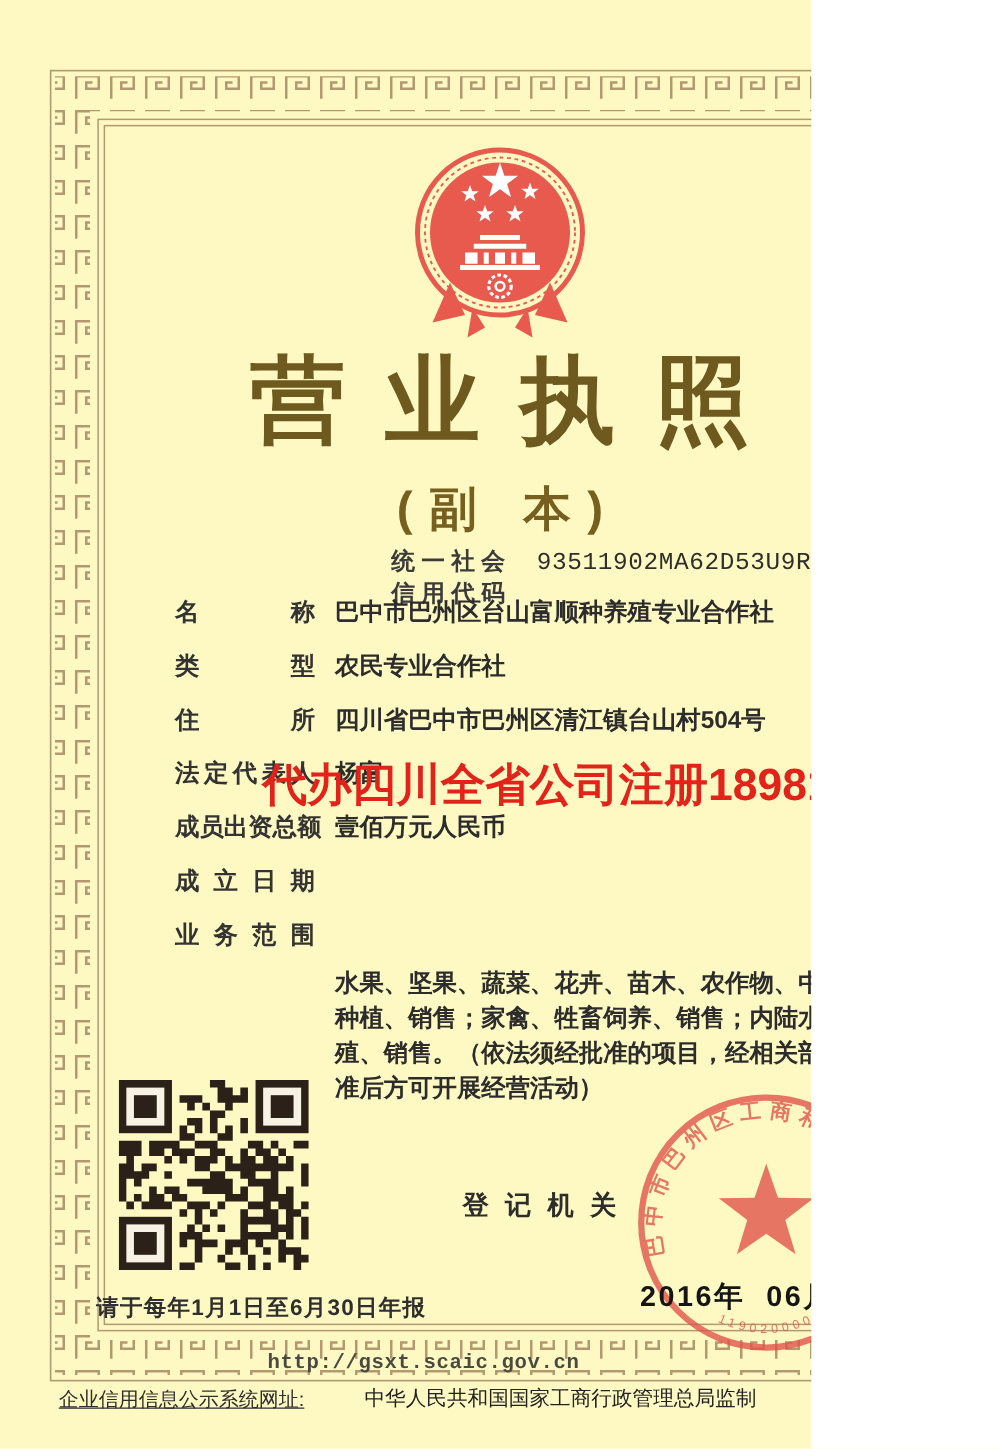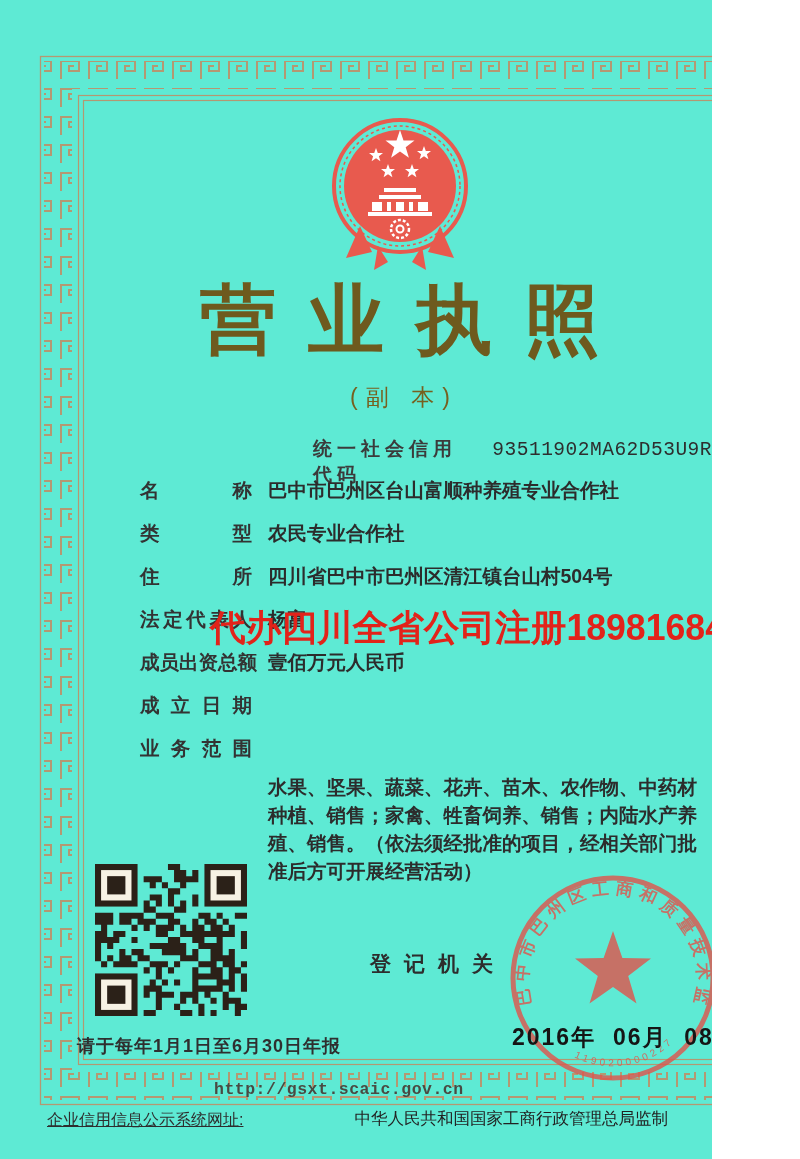--- a/index.html
+++ b/index.html
@@ -1,26 +1,26 @@
 <!DOCTYPE html>
 <html><head>
 <meta charset="utf-8">
 <style>
   * { margin:0; padding:0; box-sizing:border-box; }
   body { width:800px; height:1159px; font-family:"Liberation Sans", sans-serif; }
-  .page { position:relative; width:712px; height:1159px; background:#5eead4; overflow:hidden; }
+  .page { position:relative; width:649px; height:1159px; background:#fef9c3; overflow:hidden; }
   .frame-svg { position:absolute; left:0; top:0; z-index:1; }
   .abs { position:absolute; z-index:2; }
 
   .emblem { left:330px; top:106px; }
 
   .doc-title { left:0; top:270px; width:800px; text-align:center;
     font-size:76px; font-weight:700; color:#6e5a1e; letter-spacing:0.42em; text-indent:0.42em; }
   .doc-subtitle { left:0; top:382px; width:800px; text-align:center;
-    font-size:23px; font-weight:400; color:#77601f; letter-spacing:0.35em; text-indent:0.35em; }
+    font-size:38px; font-weight:700; color:#77601f; letter-spacing:0.35em; text-indent:0.35em; }
 
   .credit-line { left:313px; top:436px; display:flex; align-items:baseline; gap:13px; }
   .credit-label { font-size:19px; font-weight:700; color:#3b3b3b; letter-spacing:5px; }
   .credit-value { font-size:19.5px; color:#2e2e2e; font-family:"Liberation Mono", monospace; letter-spacing:0.5px; }
 
   .fields { left:140px; top:478px; width:570px; }
   .field-row { display:flex; align-items:flex-start; margin-bottom:19px; }
   .field-label { width:112px; flex:none; font-size:19.5px; font-weight:700; color:#333; line-height:24px; }
   .spread { display:flex; justify-content:space-between; }
   .field-value { padding-left:16px; font-size:19.5px; color:#2c2c2c; line-height:24px;font-weight:bold; }

